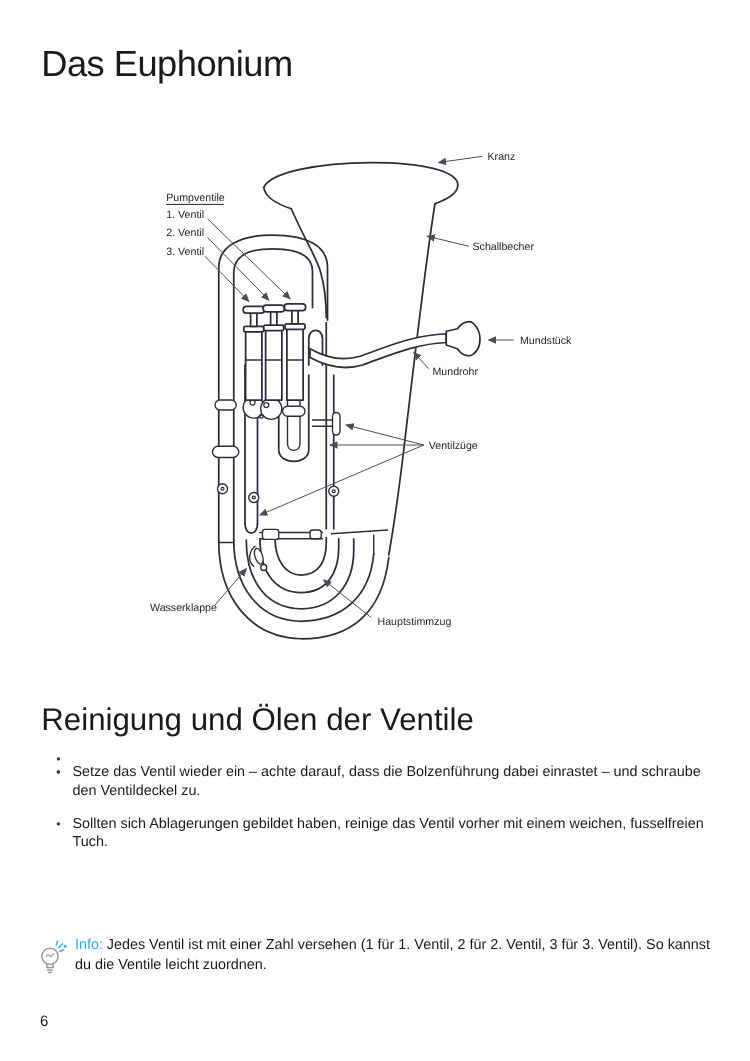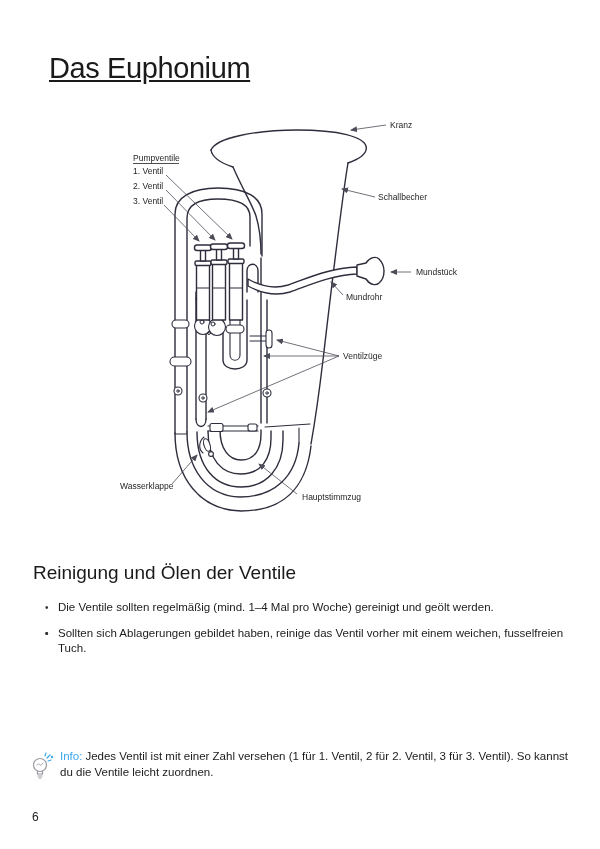--- a/index.html
+++ b/index.html
@@ -7,30 +7,30 @@
     position:relative;
     width:600px;height:849px;
     background:#ffffff;
     font-family:"Liberation Sans", sans-serif;
     color:#1a1a1a;
     overflow:hidden;
   }
   .page-title{
     position:absolute;left:33px;top:36px;
     font-size:29px;font-weight:400;letter-spacing:-0.4px;
-    color:#1a1a1a;margin:16px;text-decoration:underline;
+    color:#1a1a1a;margin:0;
   }
   .diagram-svg{position:absolute;left:0;top:0;}
   .diagram-svg text{
     font-family:"Liberation Sans", sans-serif;
     font-size:8.5px;fill:#1f1f1f;
   }
   .section-heading{
     position:absolute;left:33px;top:562px;
-    font-size:19px;font-weight:400;color:#1a1a1a;margin:0;
+    font-size:25px;font-weight:400;color:#1a1a1a;margin:0;
   }
   .bullet-list{
     position:absolute;left:44px;top:600px;width:522px;
     list-style:none;margin:0;padding:0;
   }
   .bullet-list li{
     position:relative;padding-left:14px;margin-bottom:11px;
     font-size:11.5px;line-height:15px;color:#1b1b1b;
   }
   .bullet-list li .dot{
@@ -174,27 +174,27 @@
       <text x="120" y="489">Wasserklappe</text>
       <text x="302" y="500">Hauptstimmzug</text>
     </g>
   </svg>
 
   <h2 class="section-heading">Reinigung und Ölen der Ventile</h2>
 
   <ul class="bullet-list">
     <li>
       <span class="dot">•</span>
-      <span>Die Ventile sollten regelmäßig (mind. 1–4 Mal pro Woche) gereinigt und geölt werden.</span>
-    </li>
-    <li>
-      <span class="dot">•</span>
-    </li>
-    <li>
-      <span class="dot">•</span>
+    </li>
+    <li>
+      <span class="dot">•</span>
+    </li>
+    <li>
+      <span class="dot">•</span>
+      <span>Setze das Ventil wieder ein – achte darauf, dass die Bolzenführung dabei einrastet – und schraube den Ventildeckel zu.</span>
     </li>
     <li>
       <span class="dot">•</span>
       <span>Sollten sich Ablagerungen gebildet haben, reinige das Ventil vorher mit einem weichen, fusselfreien Tuch.</span>
     </li>
   </ul>
 
   <div class="info-row">
     <svg class="bulb-icon" width="26" height="30" viewBox="0 0 26 30">
       <g fill="none" stroke="#9a9aa2" stroke-width="1.2" stroke-linecap="round">

